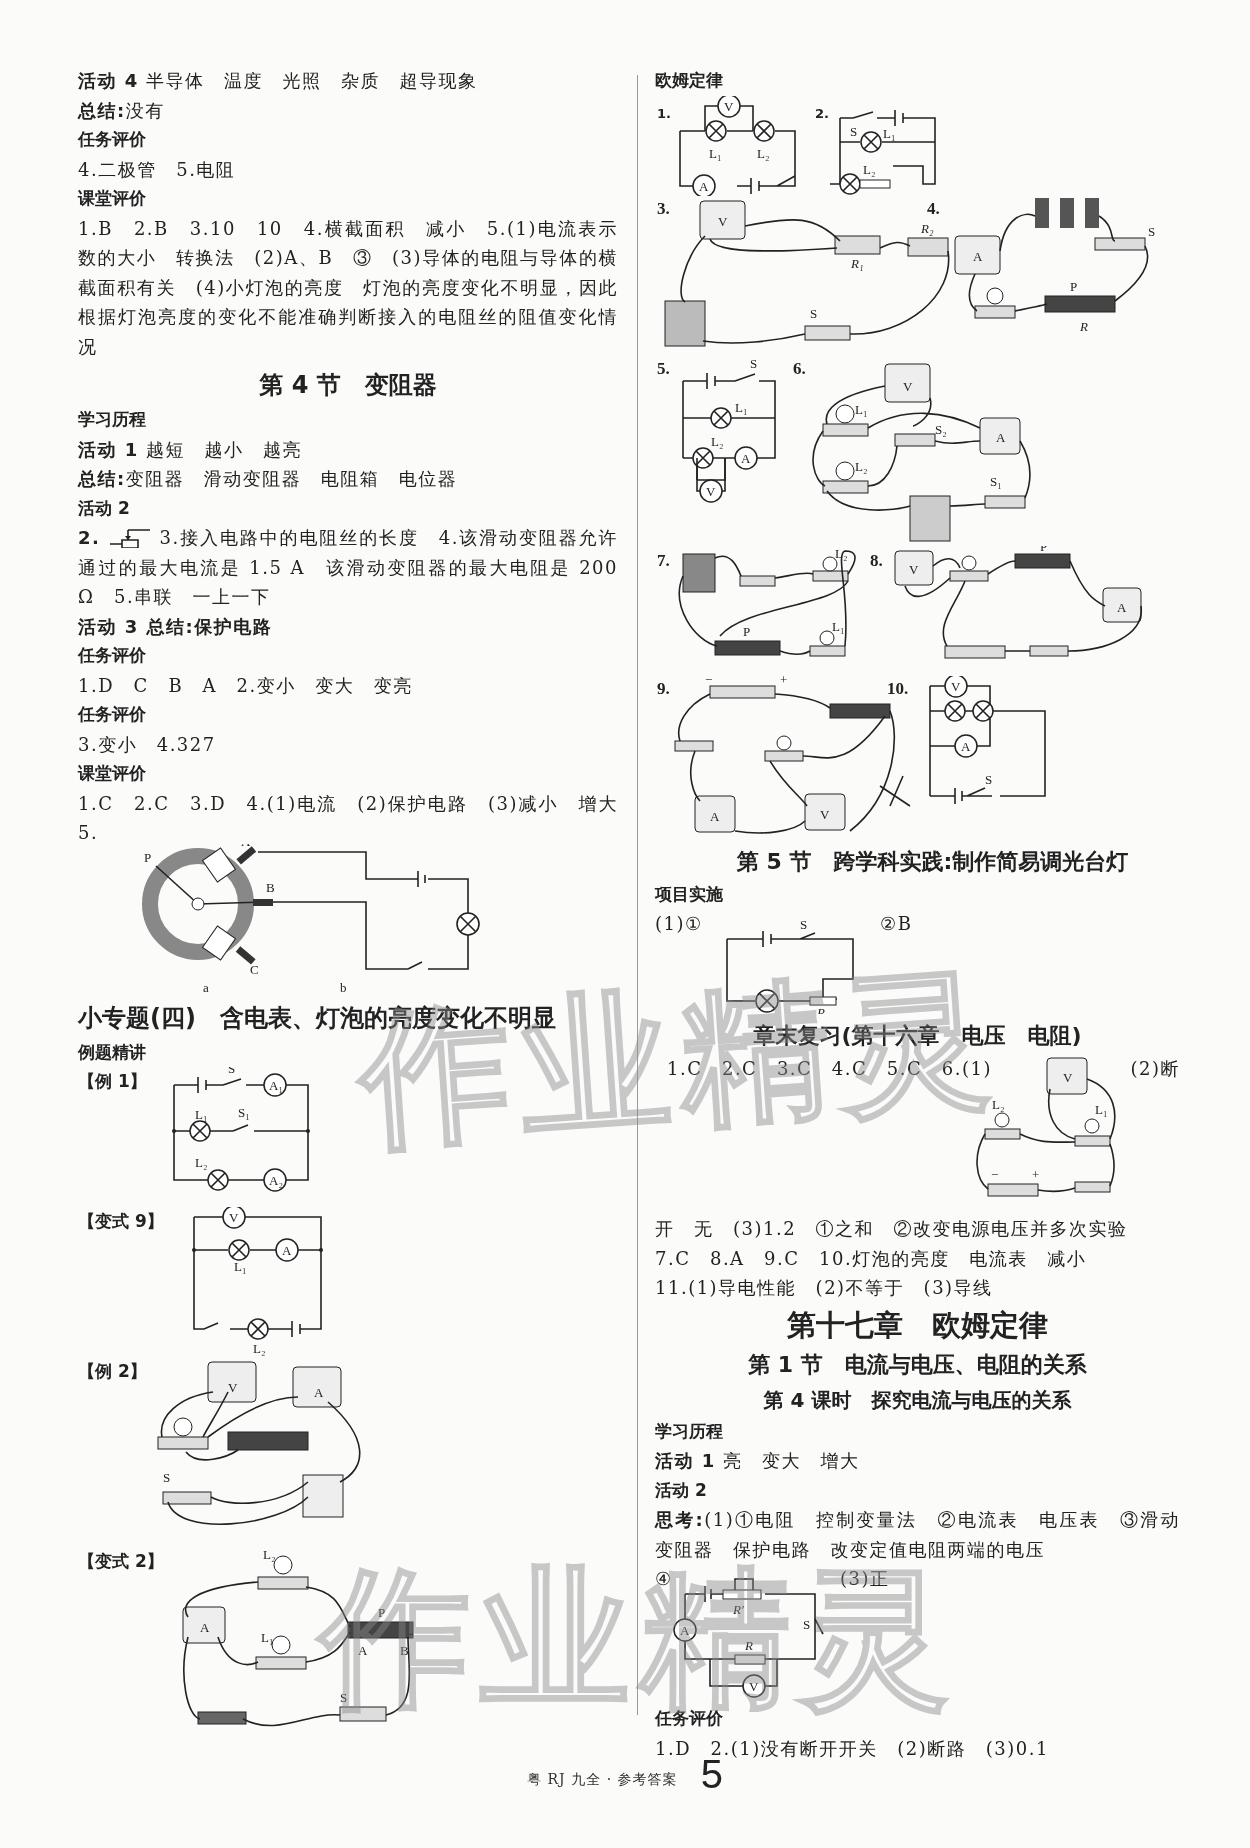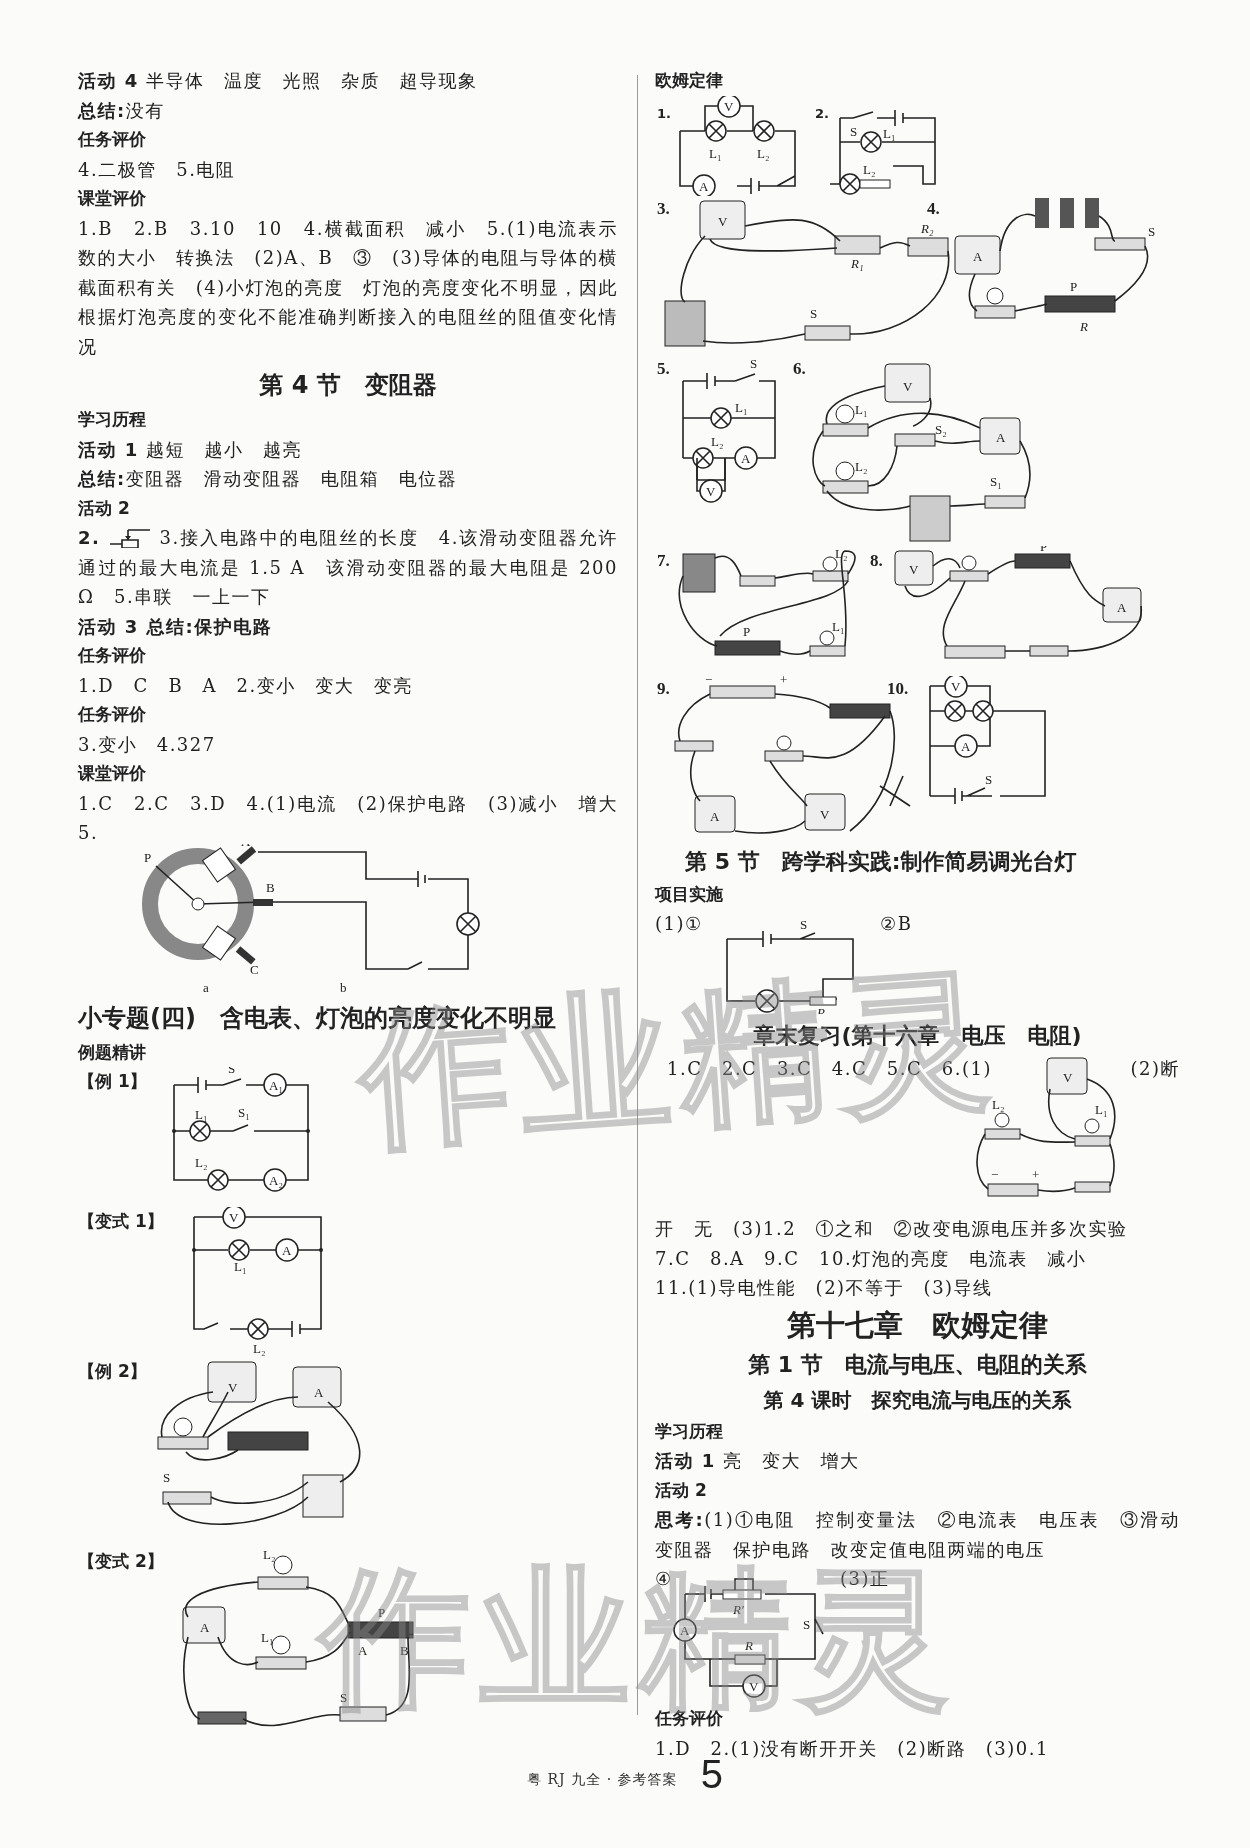--- a/index.html
+++ b/index.html
@@ -108,21 +108,21 @@
       <circle cx="96" cy="64" r="2" fill="#222"></circle>
         <circle cx="230" cy="64" r="2" fill="#222"></circle>
       <text x="150" y="6">S</text>
         <text x="117" y="52">L₁</text>
         <text x="160" y="50">S₁</text>
         <text x="117" y="100">L₂</text>
     </svg>
   </div>
 
   <div class="fig" style="height:150px">
-    <span class="h" style="position:absolute;left:0;top:0">【变式 1】</span>
+    <span class="h" style="position:absolute;left:0;top:0">【变式 9】</span>
     <svg width="540" height="150" style="position:absolute;left:0;top:0">
       <path class="w" d="M116 10 H145 M167 10 H243 V122 H222 M214 122 H190 M170 122 H152 M140 116 L126 122 H116 V10"></path>
       <circle cx="156" cy="10" r="11" fill="#fff" stroke="#222" stroke-width="1.5"></circle>
         <text x="151" y="15">V</text>
       <path class="w" d="M116 43 H150 M172 43 H198 M220 43 H243"></path>
       <circle cx="161" cy="43" r="10" fill="#fff" stroke="#222" stroke-width="1.5"></circle>
         <path class="w" d="M154 36 L168 50 M168 36 L154 50"></path>
       <circle cx="209" cy="43" r="11" fill="#fff" stroke="#222" stroke-width="1.5"></circle>
         <text x="204" y="48">A</text>
       <circle cx="180" cy="122" r="10" fill="#fff" stroke="#222" stroke-width="1.5"></circle>
@@ -334,21 +334,21 @@
         <path class="w" d="M321 28 L335 42 M335 28 L321 42"></path>
       <circle cx="311" cy="70" r="11" fill="#fff" stroke="#222" stroke-width="1.5"></circle>
         <text x="306" y="75">A</text>
       <line class="w" x1="300" y1="112" x2="300" y2="128"></line>
         <line class="w" x1="307" y1="115" x2="307" y2="125"></line>
       <path class="w" d="M275 120 H300 M307 120 H312"></path>
       <text x="330" y="108">S</text>
     </svg>
   </div>
 
-  <div class="sec sec22" style="text-align:left;margin-top:-2px;padding-left:30px">第 5 节　跨学科实践:制作简易调光台灯</div>
+  <div class="sec sec22" style="text-align:center;margin-top:-2px;padding-left:30px">第 5 节　跨学科实践:制作简易调光台灯</div>
   <div class="h">项目实施</div>
   <div class="fig" style="height:105px">
     <span class="line" style="position:absolute;left:0;top:0">(1)①</span>
     <span class="line" style="position:absolute;left:225px;top:0">②B</span>
     <svg width="525" height="105" style="position:absolute;left:0;top:0">
       <path class="w" d="M72 30 H108 M116 30 H145 M160 24 L145 30 H198 V70 H168 V90 H182 M72 30 V92 H100 M124 92 H155"></path>
       <line class="w" x1="108" y1="22" x2="108" y2="38"></line>
         <line class="w" x1="116" y1="25" x2="116" y2="35"></line>
       <circle cx="112" cy="92" r="11" fill="#fff" stroke="#222" stroke-width="1.5"></circle>
         <path class="w" d="M104 84 L120 100 M120 84 L104 100"></path>

